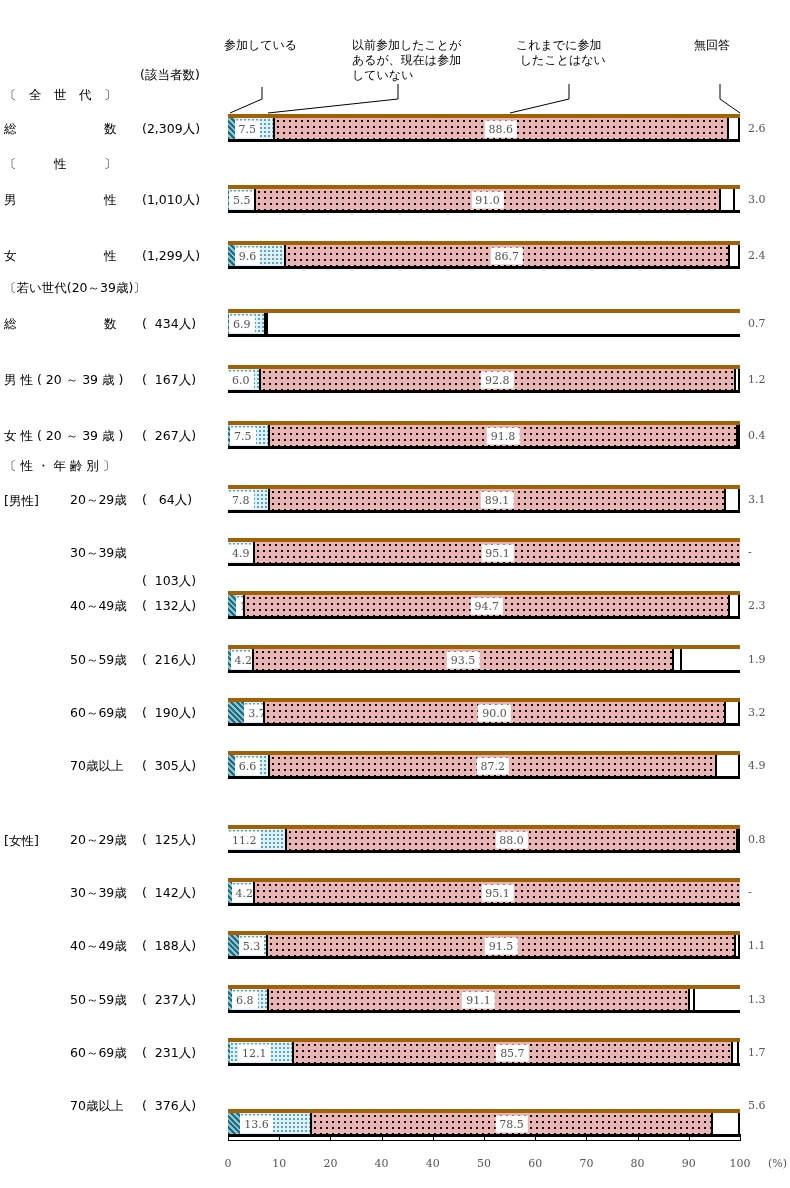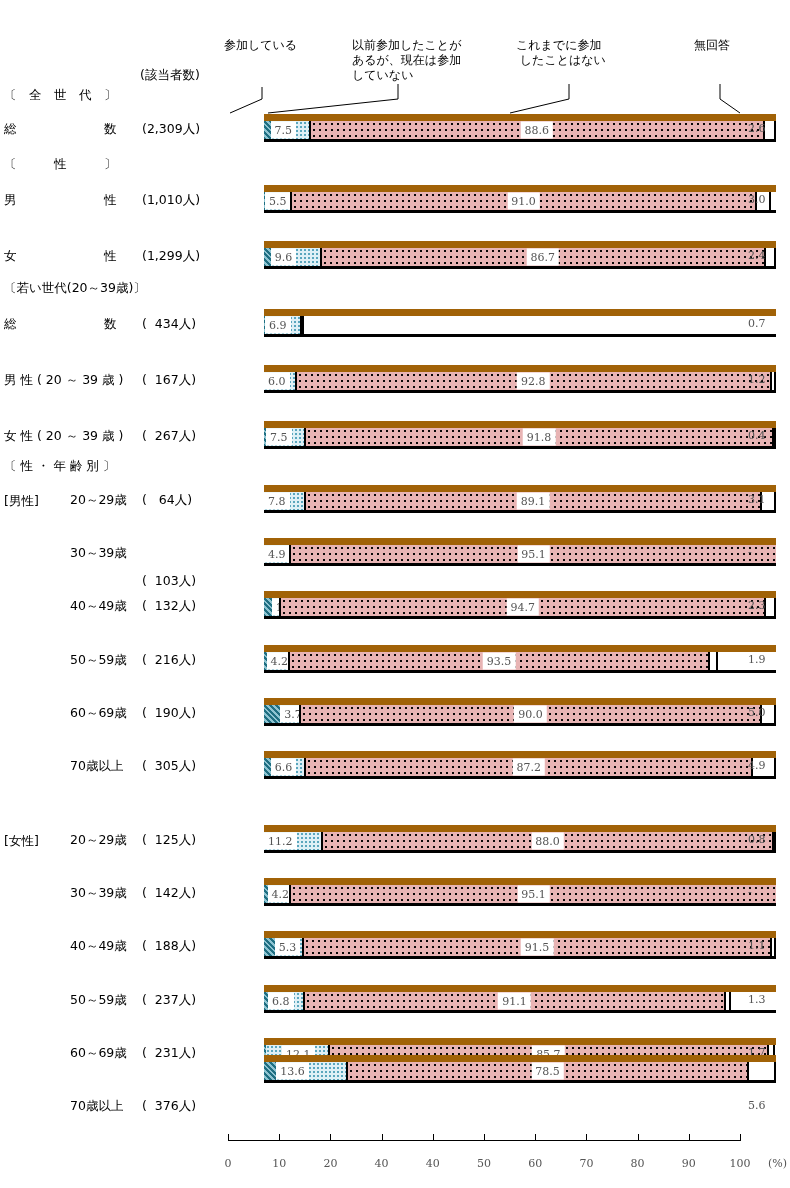--- a/index.html
+++ b/index.html
@@ -4,21 +4,21 @@
 <style>
   html, body { margin:0; padding:0; background:#fff; }
   body { width:790px; height:1188px; position:relative; overflow:hidden;
          font-family:"DejaVu Sans", sans-serif; color:#000; }
   .abs { position:absolute; }
   .legend { font-size:12px; line-height:15px; white-space:pre; }
   .section { font-size:12.5px; white-space:pre; }
   .rowlabel { font-size:12.5px; white-space:pre; }
   .count { font-size:12.5px; white-space:pre; }
   .bar { position:absolute; left:228px; width:512px; height:28px;
-         border-top:7px solid #a16207; border-bottom:3px solid #000; box-sizing:border-box; display:flex;margin-left:36px; }
+         border-top:4px solid #a16207; border-bottom:3px solid #000; box-sizing:border-box; display:flex; }
   .seg { height:100%; position:relative; box-sizing:border-box; }
   .s1 { background:repeating-linear-gradient(45deg,#1f6f82 0 2px,#8fc4d2 2px 4px); }
   .s2 { background-color:#dff0f6;
         background-image:radial-gradient(#5aa6bd 0.8px, transparent 1px);
         background-size:4px 4px; }
   .s3 { background-color:#e8b4b4;
         background-image:radial-gradient(#000 0.7px, transparent 0.9px);
         background-size:6px 6px; border-left:2px solid #000; }
   .s4 { background:#fff; border-left:2px solid #000; border-right:2px solid #000; }
   .vlabel { position:absolute; top:50%; transform:translateY(-50%); background:#fff;
@@ -177,21 +177,21 @@
     <div class="bar" style="top: 698px;">
       <div class="seg s1" style="width: 16.384px;"></div>
       <div class="seg s2" style="width: 18.944px;">
         <span class="vlabel" style="left: 0px;">3.7</span>
       </div>
       <div class="seg s3" style="width: 460.8px;">
         <span class="vlabel" style="left: 50%; transform: translate(-50%, -50%);">90.0</span>
       </div>
       <div class="seg s4" style="width: 16.384px;"></div>
     </div>
-    <div class="side" style="left: 748px; top: 706px;">5.0</div>
+    <div class="side" style="left: 748px; top: 706px;">3.2</div>
     <div class="abs rowlabel" style="left: 70px; top: 758px;">70歳以上</div>
     <div class="abs count" style="left: 142px; top: 758px;">(  305人)</div>
     <div class="bar" style="top: 751px;">
       <div class="seg s1" style="width: 6.656px;"></div>
       <div class="seg s2" style="width: 33.792px;">
         <span class="vlabel" style="left: 0px;">6.6</span>
       </div>
       <div class="seg s3" style="width: 446.464px;">
         <span class="vlabel" style="left: 50%; transform: translate(-50%, -50%);">87.2</span>
       </div>
@@ -246,31 +246,31 @@
         <span class="vlabel" style="left: 50%; transform: translate(-50%, -50%);">91.1</span>
       </div>
       <div class="seg s4" style="width: 6.656px;"></div>
     </div>
     <div class="side" style="left: 748px; top: 993px;">1.3</div>
     <div class="abs rowlabel" style="left: 70px; top: 1045px;">60～69歳</div>
     <div class="abs count" style="left: 142px; top: 1045px;">(  231人)</div>
     <div class="bar" style="top: 1038px;">
       <div class="seg s1" style="width: 2.048px;"></div>
       <div class="seg s2" style="width: 61.952px;">
-        <span class="vlabel" style="left: 16px;">12.1</span>
+        <span class="vlabel" style="left: 8px;">12.1</span>
       </div>
       <div class="seg s3" style="width: 438.784px;">
         <span class="vlabel" style="left: 50%; transform: translate(-50%, -50%);">85.7</span>
       </div>
       <div class="seg s4" style="width: 8.704px;"></div>
     </div>
     <div class="side" style="left: 748px; top: 1046px;">1.7</div>
     <div class="abs rowlabel" style="left: 70px; top: 1098px;">70歳以上</div>
     <div class="abs count" style="left: 142px; top: 1098px;">(  376人)</div>
-    <div class="bar" style="top: 1055px;">
+    <div class="bar" style="top: 1109px;">
       <div class="seg s1" style="width: 12.288px;"></div>
       <div class="seg s2" style="width: 69.632px;">
         <span class="vlabel" style="left: 0px;">13.6</span>
       </div>
       <div class="seg s3" style="width: 401.92px;">
         <span class="vlabel" style="left: 50%; transform: translate(-50%, -50%);">78.5</span>
       </div>
       <div class="seg s4" style="width: 28.672px;"></div>
     </div>
     <div class="side" style="left: 748px; top: 1099px;">5.6</div>

